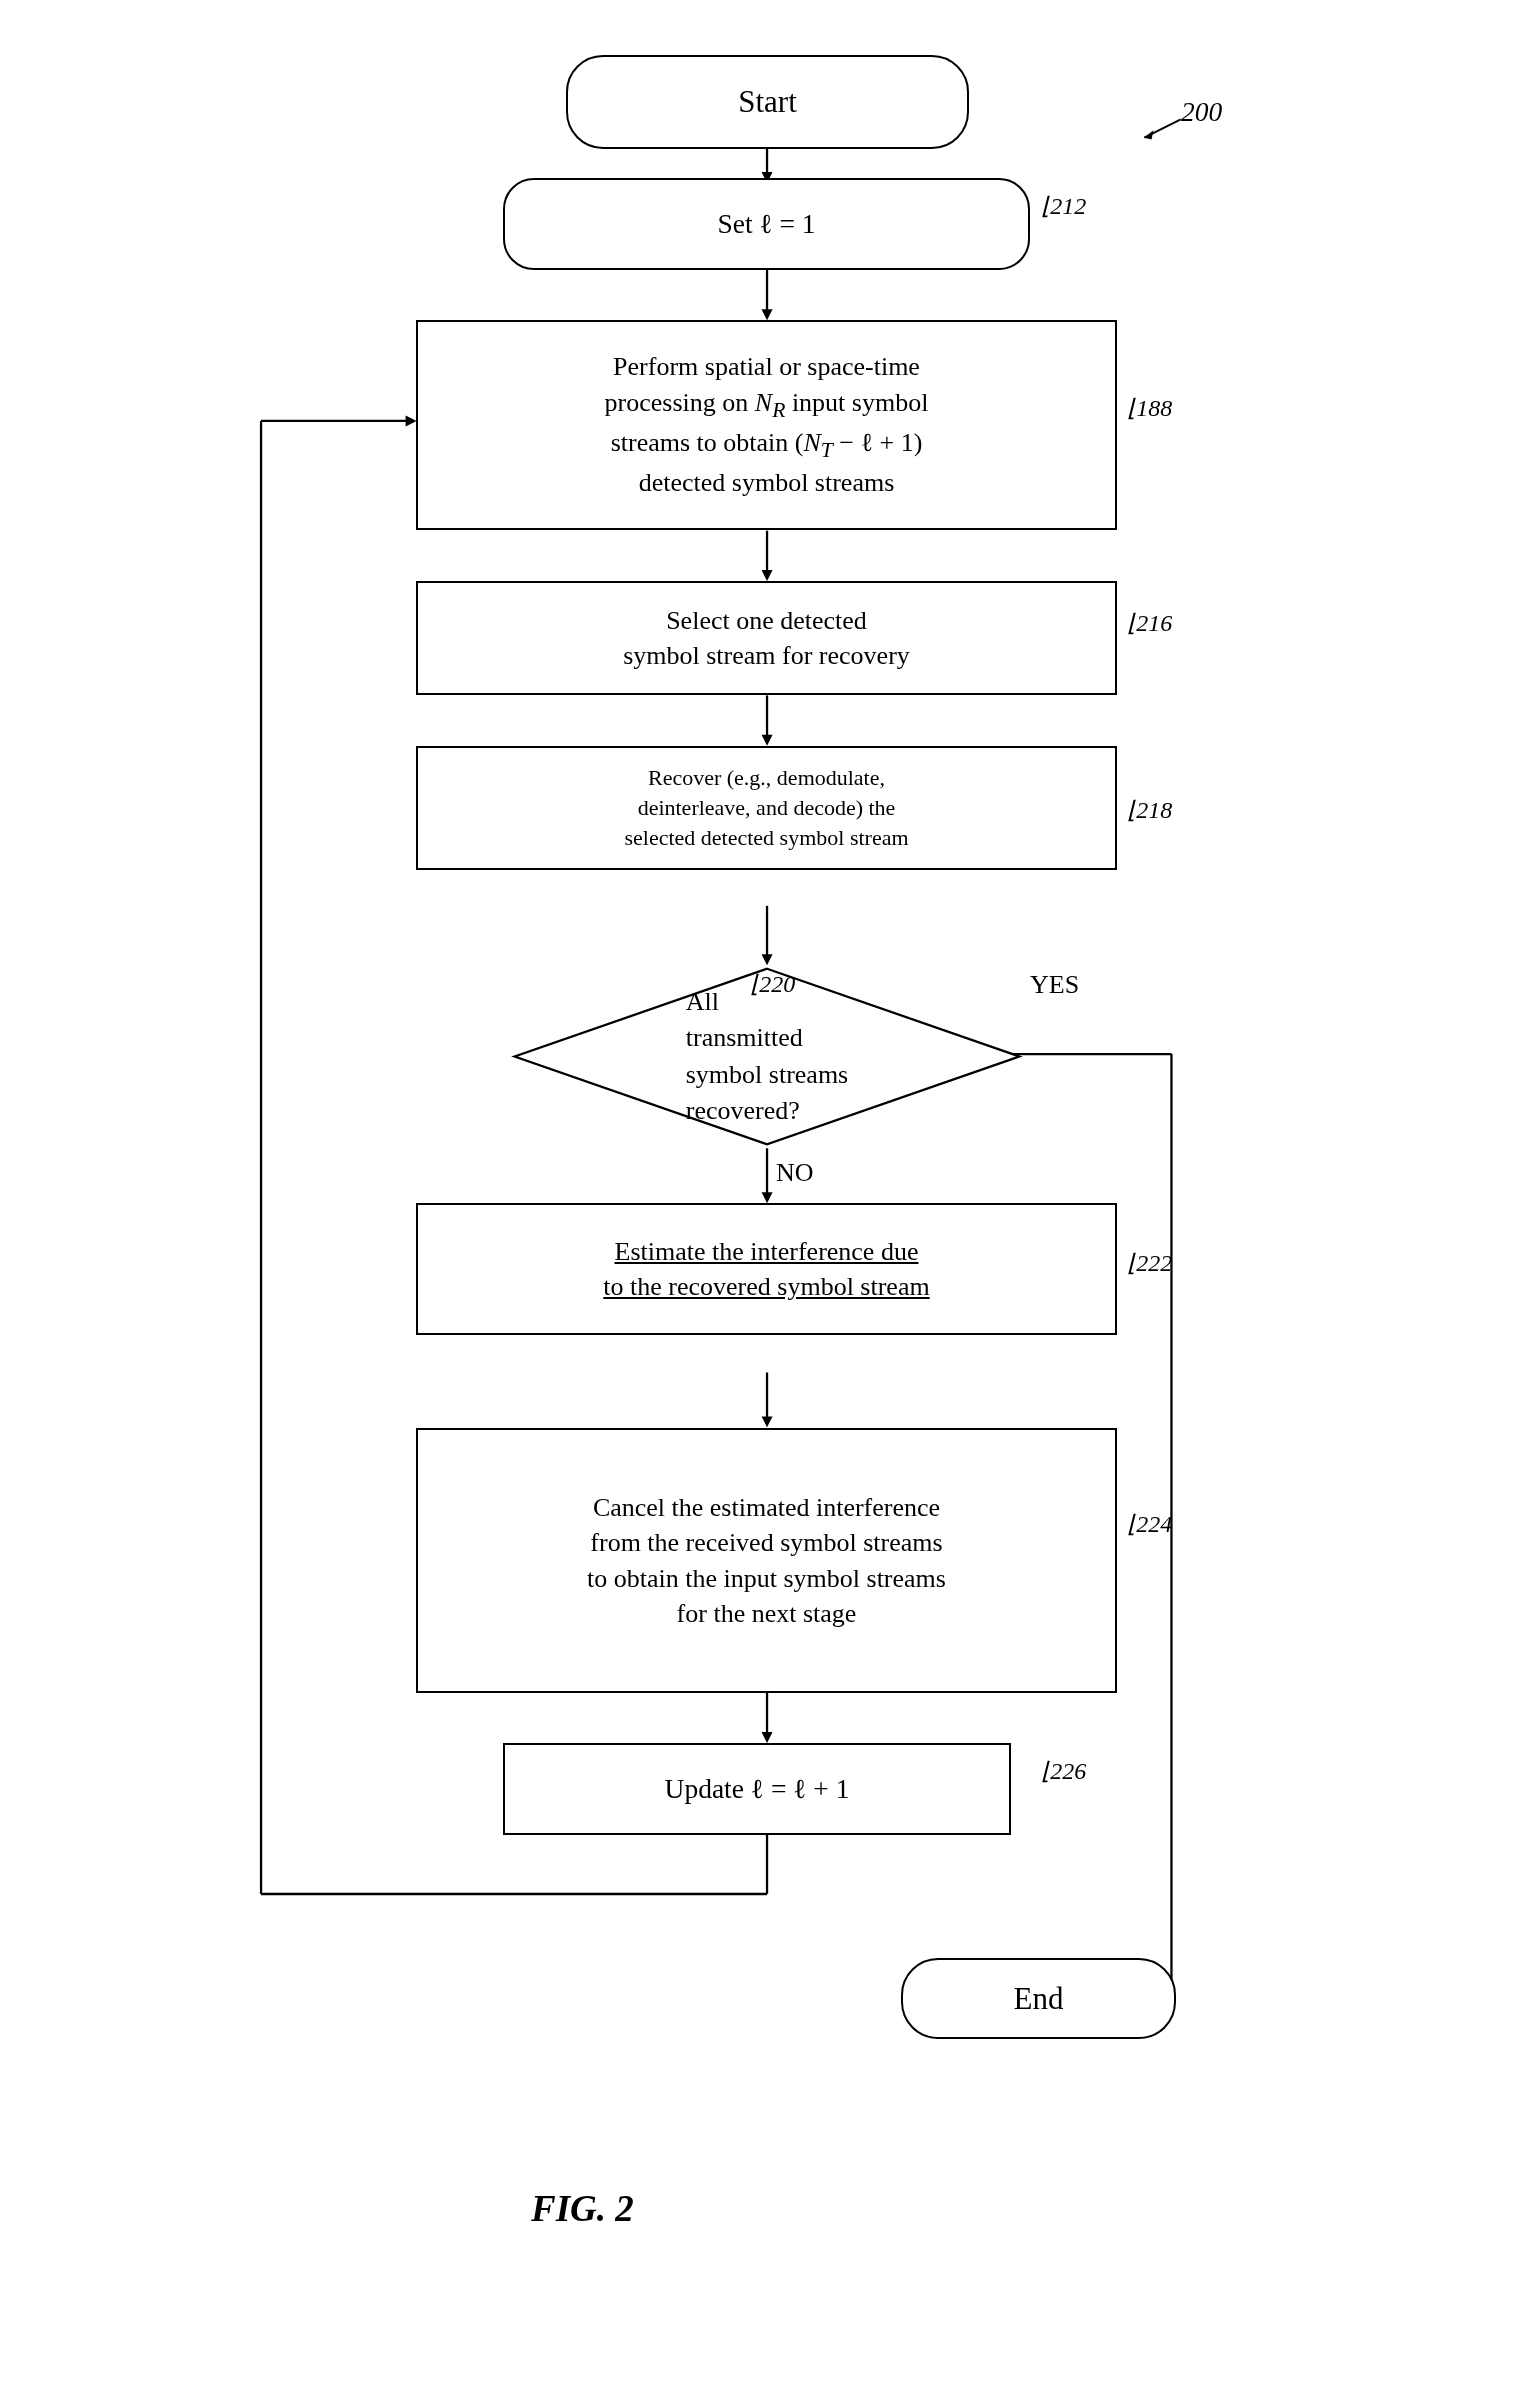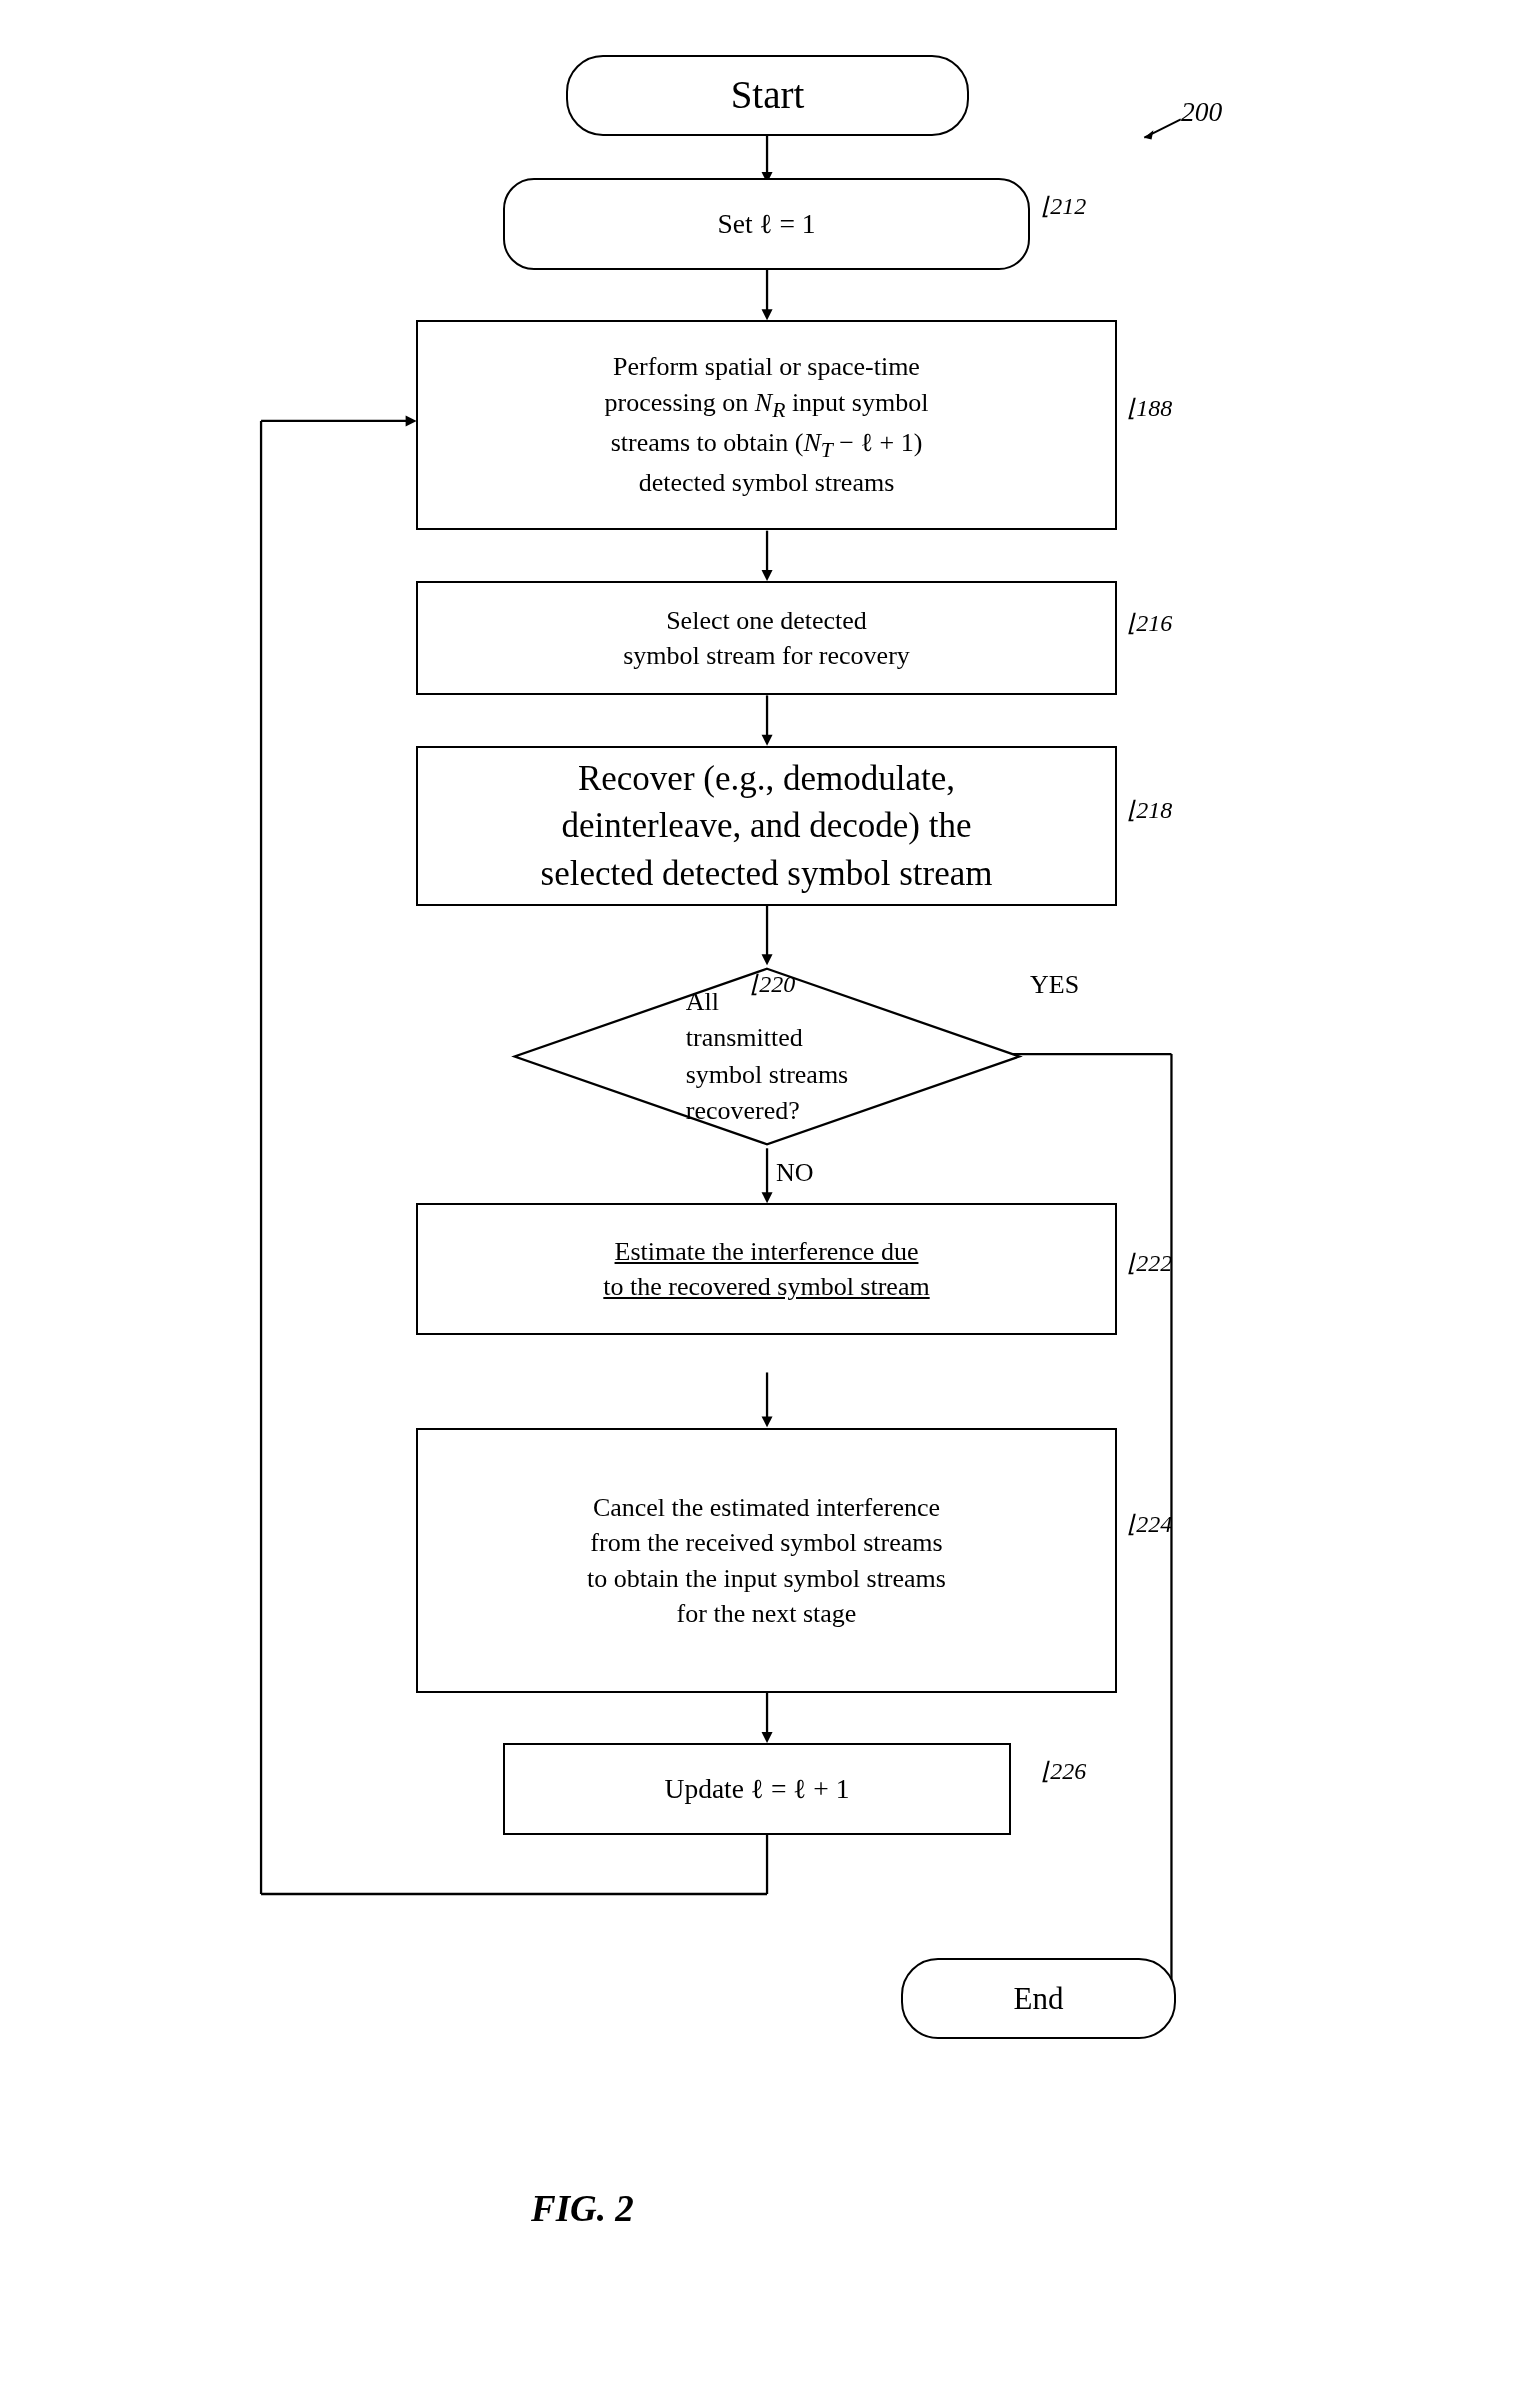--- a/index.html
+++ b/index.html
@@ -137,40 +137,40 @@
     <line x1="285" y1="2070" x2="285" y2="460" stroke="#000" stroke-width="2.5"></line>
     <line x1="285" y1="460" x2="450" y2="460" stroke="#000" stroke-width="2.5"></line>
     <polygon points="455,460 443,454 443,466" fill="#000"></polygon>
 
     <line x1="1058" y1="1152" x2="1280" y2="1152" stroke="#000" stroke-width="2.5"></line>
     <line x1="1280" y1="1152" x2="1280" y2="2185" stroke="#000" stroke-width="2.5"></line>
     <line x1="1280" y1="2185" x2="1115" y2="2185" stroke="#000" stroke-width="2.5"></line>
     <polygon points="1110,2185 1122,2179 1122,2191" fill="#000"></polygon>
   </svg>
 
-  <div class="flow-element rounded-rect" style="left:566px; top:55px; width:403px; height:81px; font-size:39px;">
+  <div class="flow-element rounded-rect" style="left:566px; top:55px; width:403px; height:94px; font-size:31px;">
     <span>Start</span>
   </div>
 
   <div class="flow-element rect" style="left:503px; top:178px; width:527px; height:92px; font-size:27.5px;border-radius:31px;">
     <span>Set ℓ = 1</span>
   </div>
   <span class="ref-label" style="left:1041px; top:192px;">⌊212</span>
 
   <div class="flow-element rect" style="left:416px; top:320px; width:701px; height:210px; font-size:26px;">
     <span>Perform spatial or space-time<br>processing on <i>N<sub>R</sub></i> input symbol<br>streams to obtain (<i>N<sub>T</sub></i> − ℓ + 1)<br>detected symbol streams</span>
   </div>
   <span class="ref-label" style="left:1127px; top:394px;">⌊188</span>
 
   <div class="flow-element rect" style="left:416px; top:581px; width:701px; height:114px; font-size:26px;">
     <span>Select one detected<br>symbol stream for recovery</span>
   </div>
   <span class="ref-label" style="left:1127px; top:609px;">⌊216</span>
 
-  <div class="flow-element rect" style="left:416px; top:746px; width:701px; height:160px; font-size:35px;">
+  <div class="flow-element rect" style="left:416px; top:746px; width:701px; height:124px; font-size:22px;">
     <span>Recover (e.g., demodulate,<br>deinterleave, and decode) the<br>selected detected symbol stream</span>
   </div>
   <span class="ref-label" style="left:1127px; top:796px;">⌊218</span>
 
   <div class="diamond-wrapper" style="position:absolute; left:511px; top:965px; width:512px; height:183px;">
     <div class="diamond" style="width:512px; height:183px;">
       <svg width="512" height="183" viewBox="0 0 560 200">
         <polygon points="280,4 556,100 280,196 4,100" fill="white" stroke="black" stroke-width="2.5"></polygon>
       </svg>
       <div class="diamond-text">

